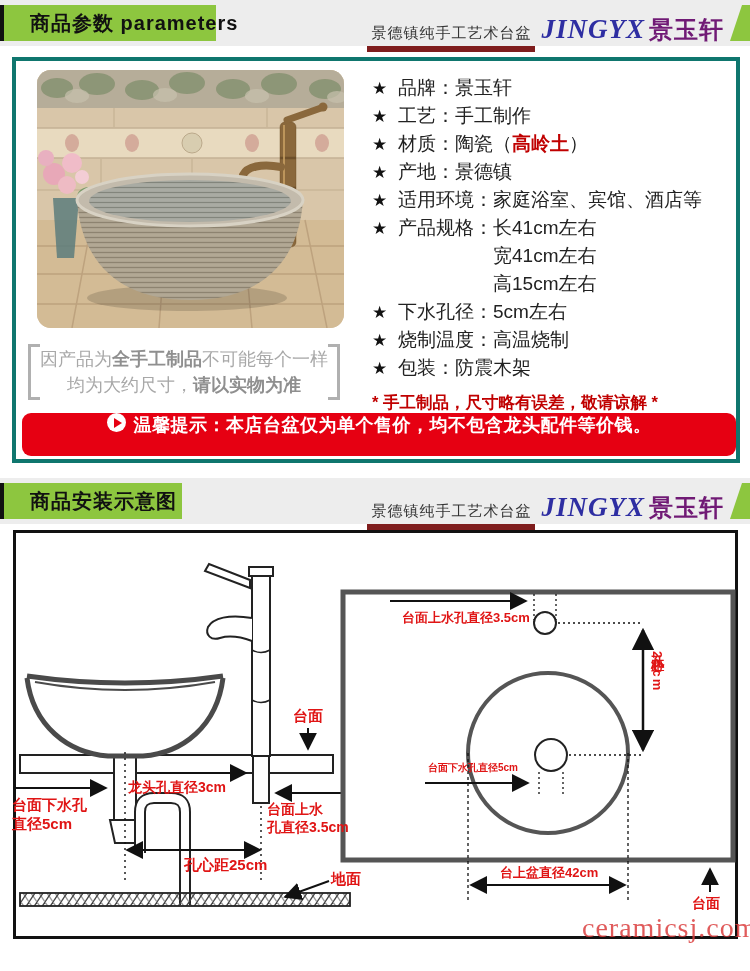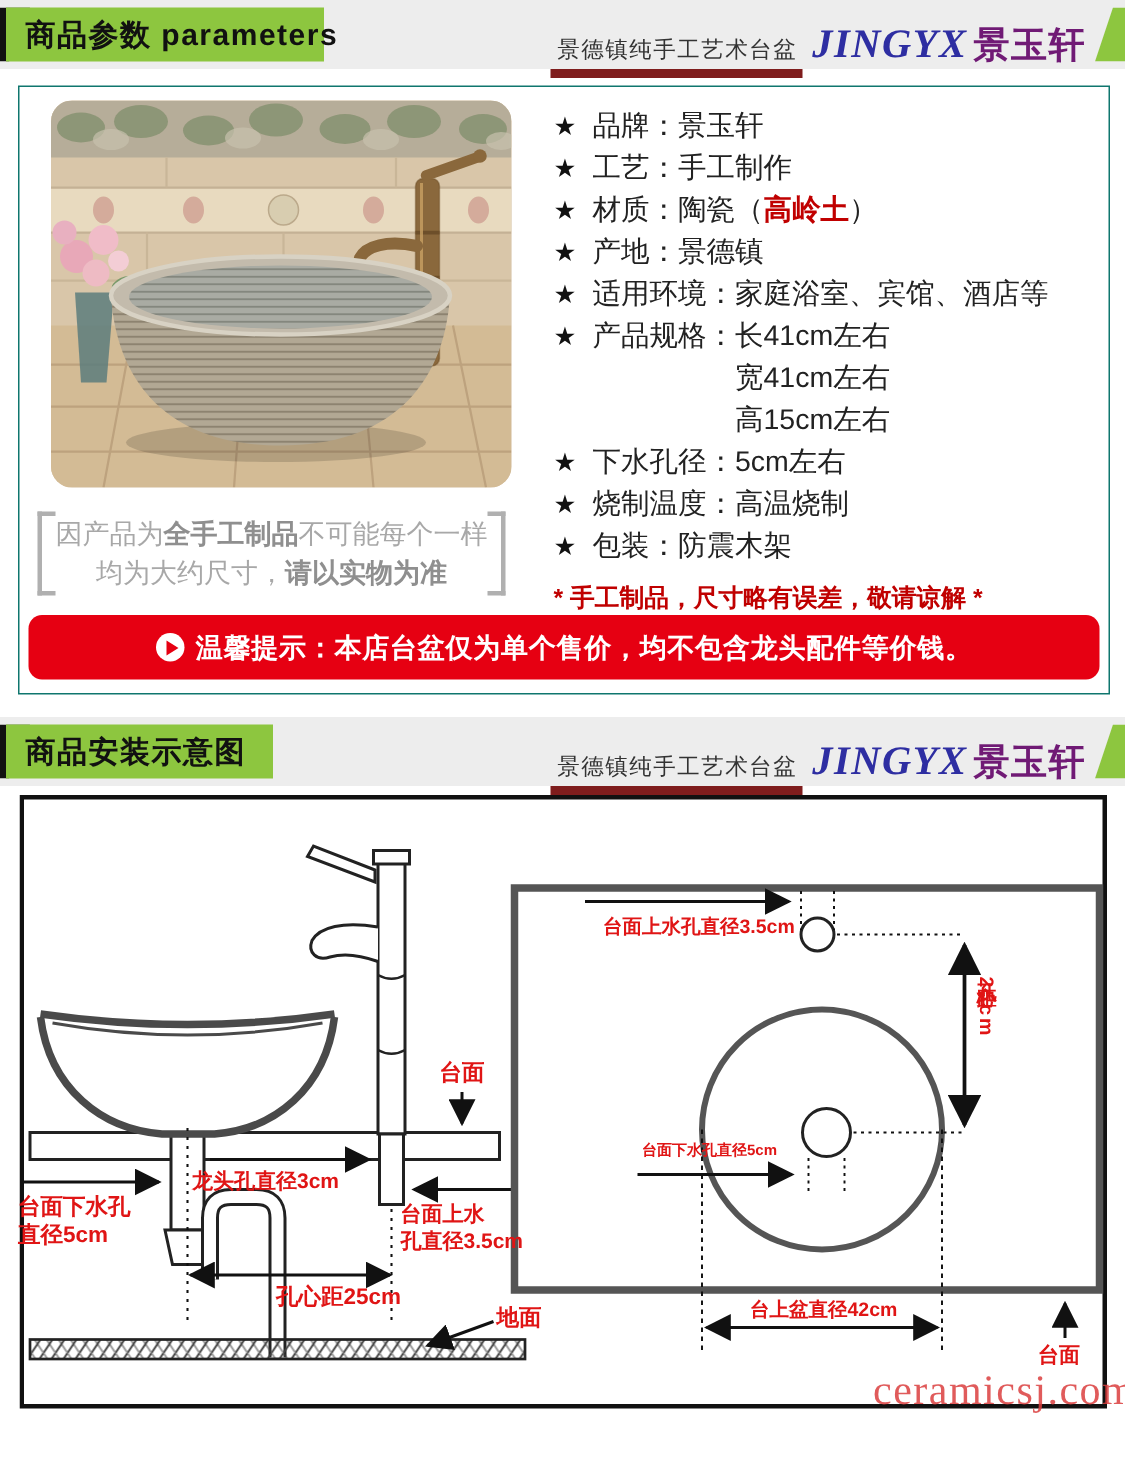--- a/index.html
+++ b/index.html
@@ -3,50 +3,50 @@
 <meta charset="utf-8">
 <style>
   * { margin:0; padding:0; box-sizing:border-box; }
   body { background:#fff; font-family:"Liberation Sans","DejaVu Sans",sans-serif; }
   .page { position:relative; width:750px; height:971px; background:#fff; overflow:hidden; }
 
   
   .strip { position:absolute; left:0; width:750px; height:46px; background:#ededed; }
   .strip .slash { position:absolute; left:0; top:5px; }
   .greenbar { position:absolute; left:4px; top:5px; height:36px; background:#8dc63f;
-              display:flex; align-items:center; padding-left:13px;
+              display:flex; align-items:center; padding-left:26px;
               font-size:20px; font-weight:700; color:#111; letter-spacing:1px; white-space:nowrap; }
   .brand { position:absolute; right:26px; top:6px; height:36px; display:flex; align-items:baseline; padding-top:8px; }
   .brand .tagline { font-size:15px; color:#333; border-bottom:6px solid #7f1d1d; padding:0 4px 3px 4px; letter-spacing:1px; }
   .brand .jy { font-family:"Liberation Serif","DejaVu Serif",serif; font-style:italic; font-weight:700;
                font-size:27px; color:#2e2ea2; margin-left:6px; letter-spacing:1px; }
   .brand .jz { font-size:24px; font-weight:700; color:#701a75; margin-left:4px; letter-spacing:1px; }
   .corner { position:absolute; right:0; top:5px; }
 
   
   .param-box { position:absolute; left:12px; top:57px; width:728px; height:406px;
-               background:#fff; border:1px solid #0f766e; }
+               background:#fff; border:4px solid #0f766e; }
   .photo { position:absolute; left:33px; top:66px; width:307px; height:258px; border-radius:14px;
            overflow:hidden; background:#d8c4a8; }
   .specs { position:absolute; left:368px; top:70px; width:362px; }
   .spec-row { font-size:19px; color:#222; height:28px; line-height:28px; white-space:nowrap; }
   .spec-row .star { display:inline-block; width:26px; color:#111; font-size:17px; }
   .spec-row.indent { padding-left:121px; }
   .spec-row .red { color:#c00000;font-weight:bold; }
   .spec-row.rednote { font-size:16.5px; margin-top:6px; }
 
   .note-box { position:absolute; left:24px; top:340px; width:293px; display:flex; align-items:center; }
   .bracket { width:12px; height:56px; border:3px solid #b0b0b0; flex:0 0 auto; }
   .bracket.l { border-right:none; }
   .bracket.r { border-left:none; }
   .note-text { flex:1; text-align:center; color:#a8a8a8; font-size:18px; line-height:26px; white-space:nowrap; }
   .note-text b { color:#8f8f8f; }
 
   .warnbar { position:absolute; left:18px; top:410px; width:714px; height:43px; border-radius:9px;
-             background:#e60012; display:flex; align-items:center; justify-content:center; }
+             background:#e60012; display:flex; justify-content:center; }
   .warnbar .picon { width:19px; height:19px; border-radius:50%; background:#fff; position:relative; margin-right:8px; flex:0 0 auto; }
   .warnbar .picon::after { content:""; position:absolute; left:7px; top:4.5px; border-left:8px solid #e60012;
              border-top:5px solid transparent; border-bottom:5px solid transparent; }
   .warnbar .wtext { color:#fff; font-size:18px; font-weight:700; letter-spacing:0.5px; white-space:nowrap; }
 
   
   .diagram-svg { position:absolute; left:13px; top:530px; }
   .dlabel { position:absolute; color:#e01515; font-weight:700; white-space:nowrap; line-height:1.25; }
   .watermark { position:absolute; left:582px; top:912px; font-family:"Liberation Serif","DejaVu Serif",serif;
                font-size:28px; color:rgba(219,62,62,0.85); letter-spacing:1px; }

